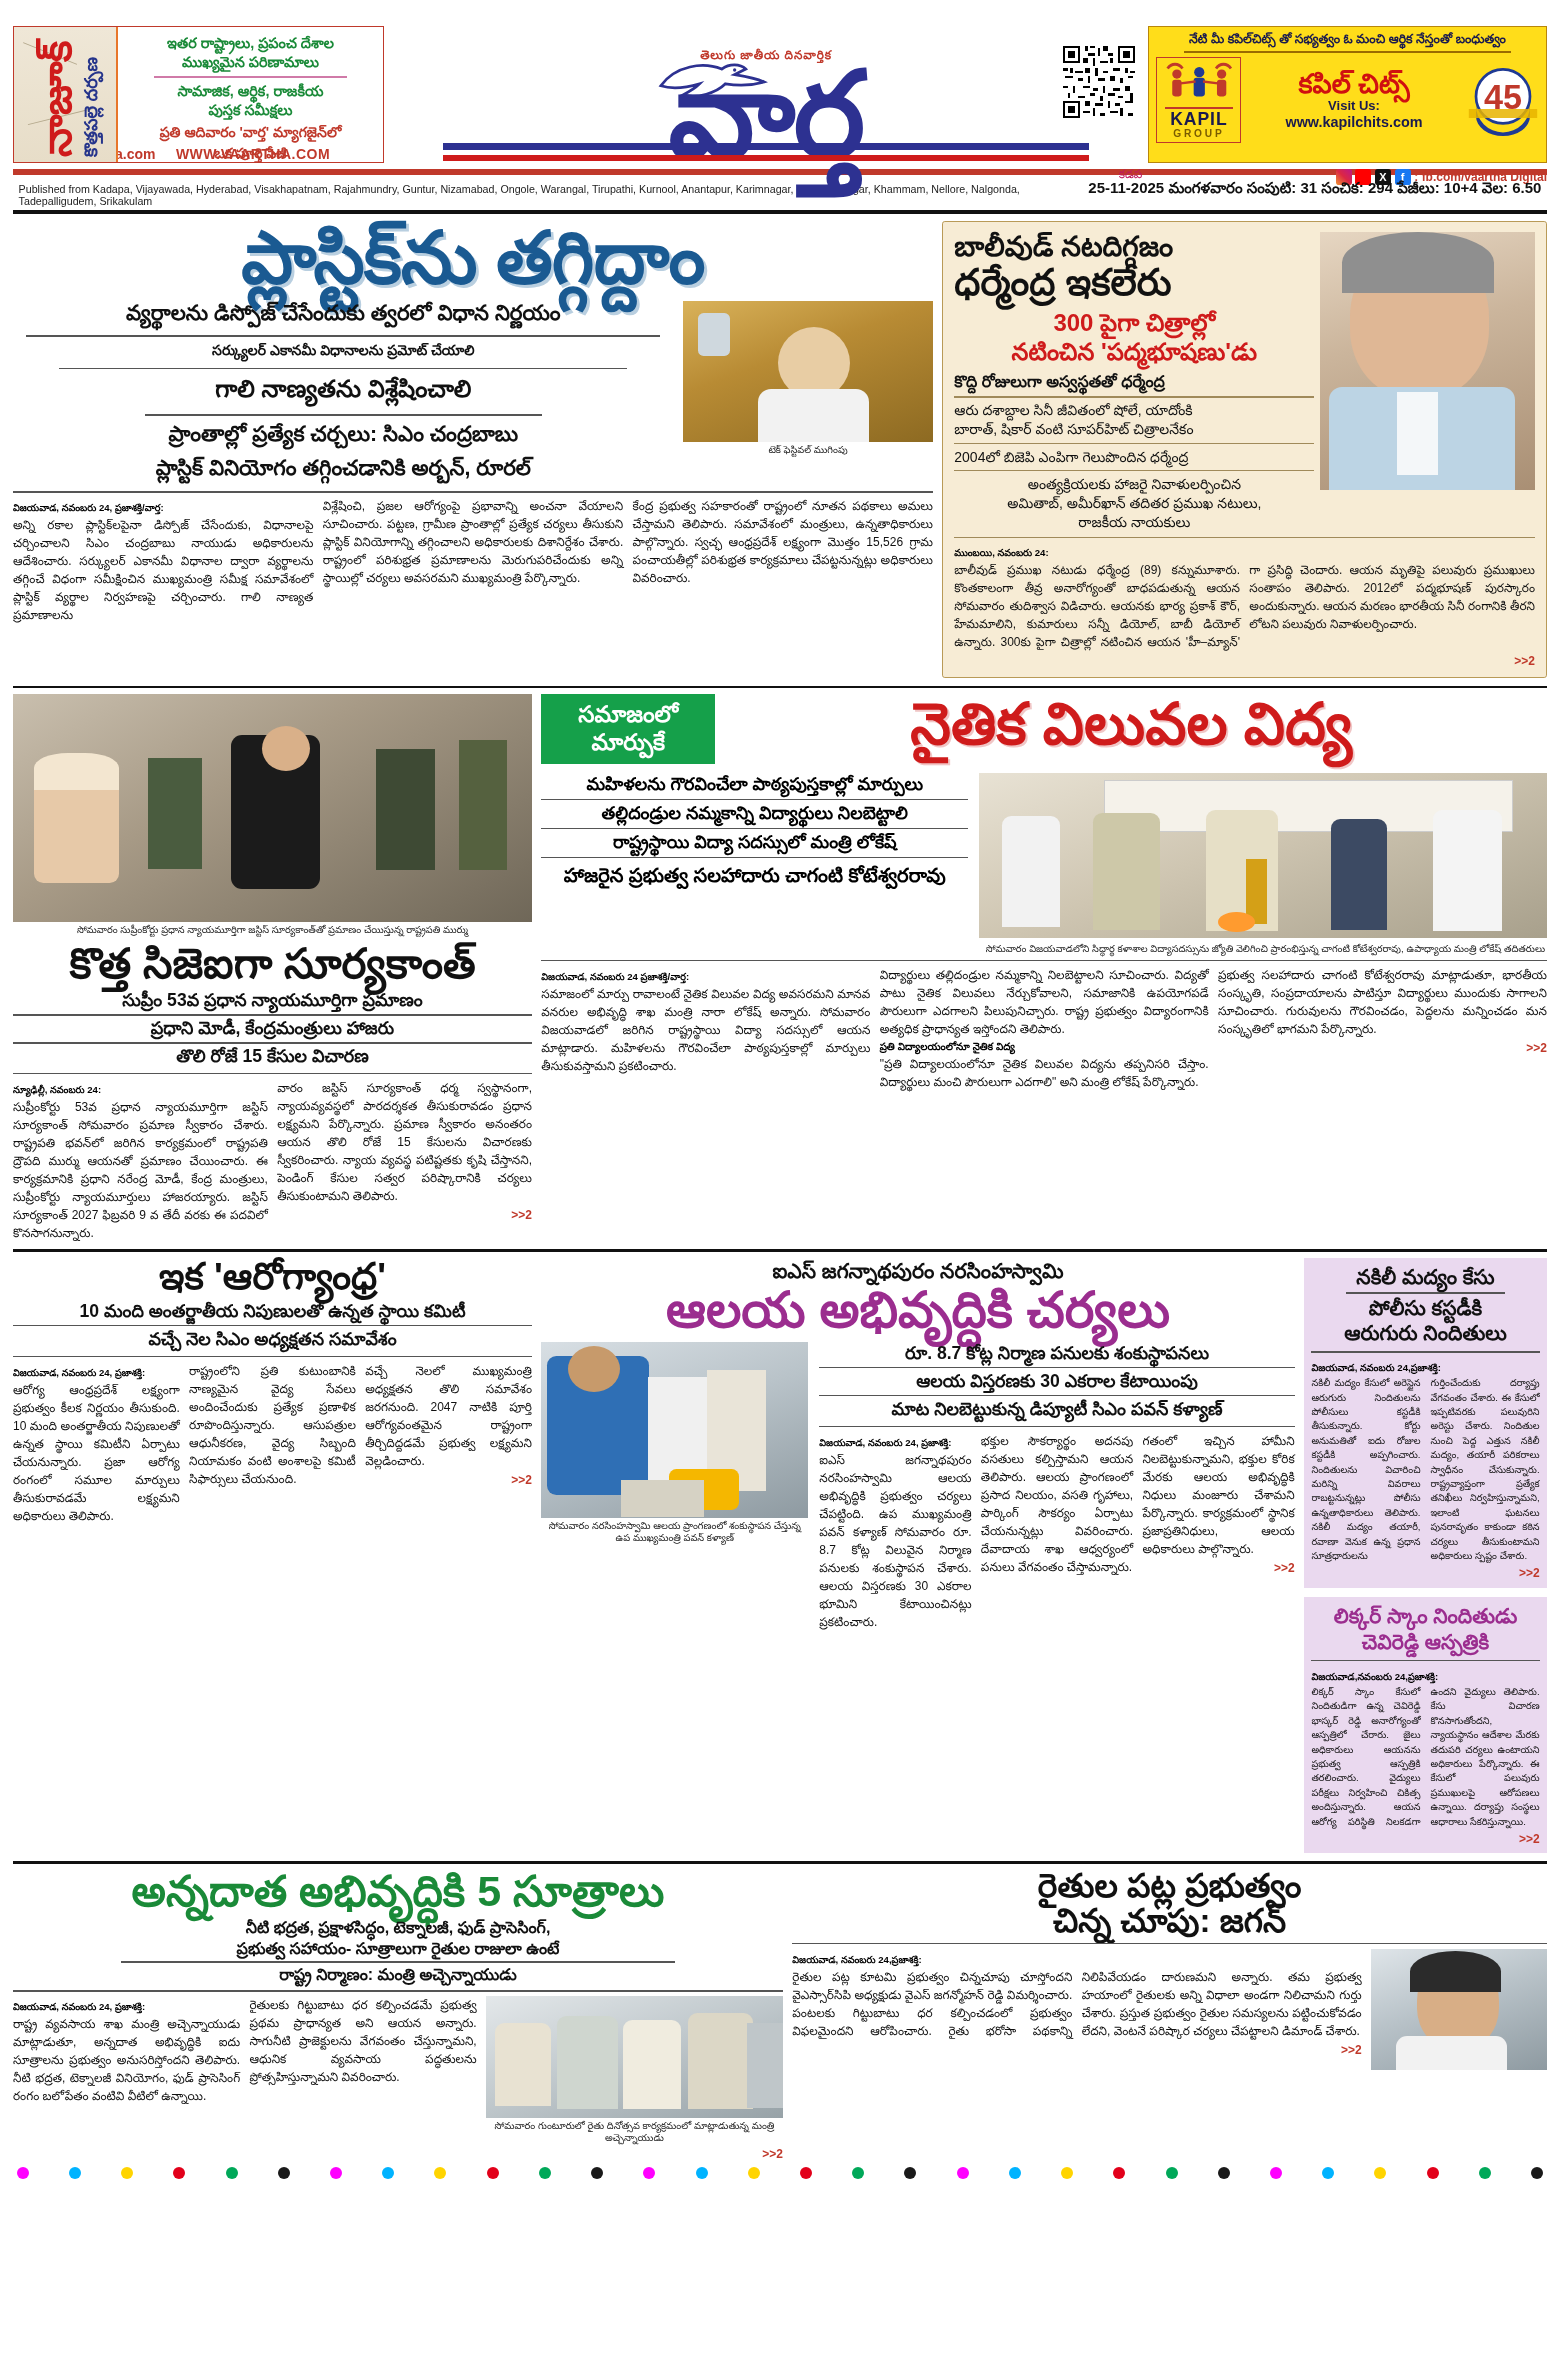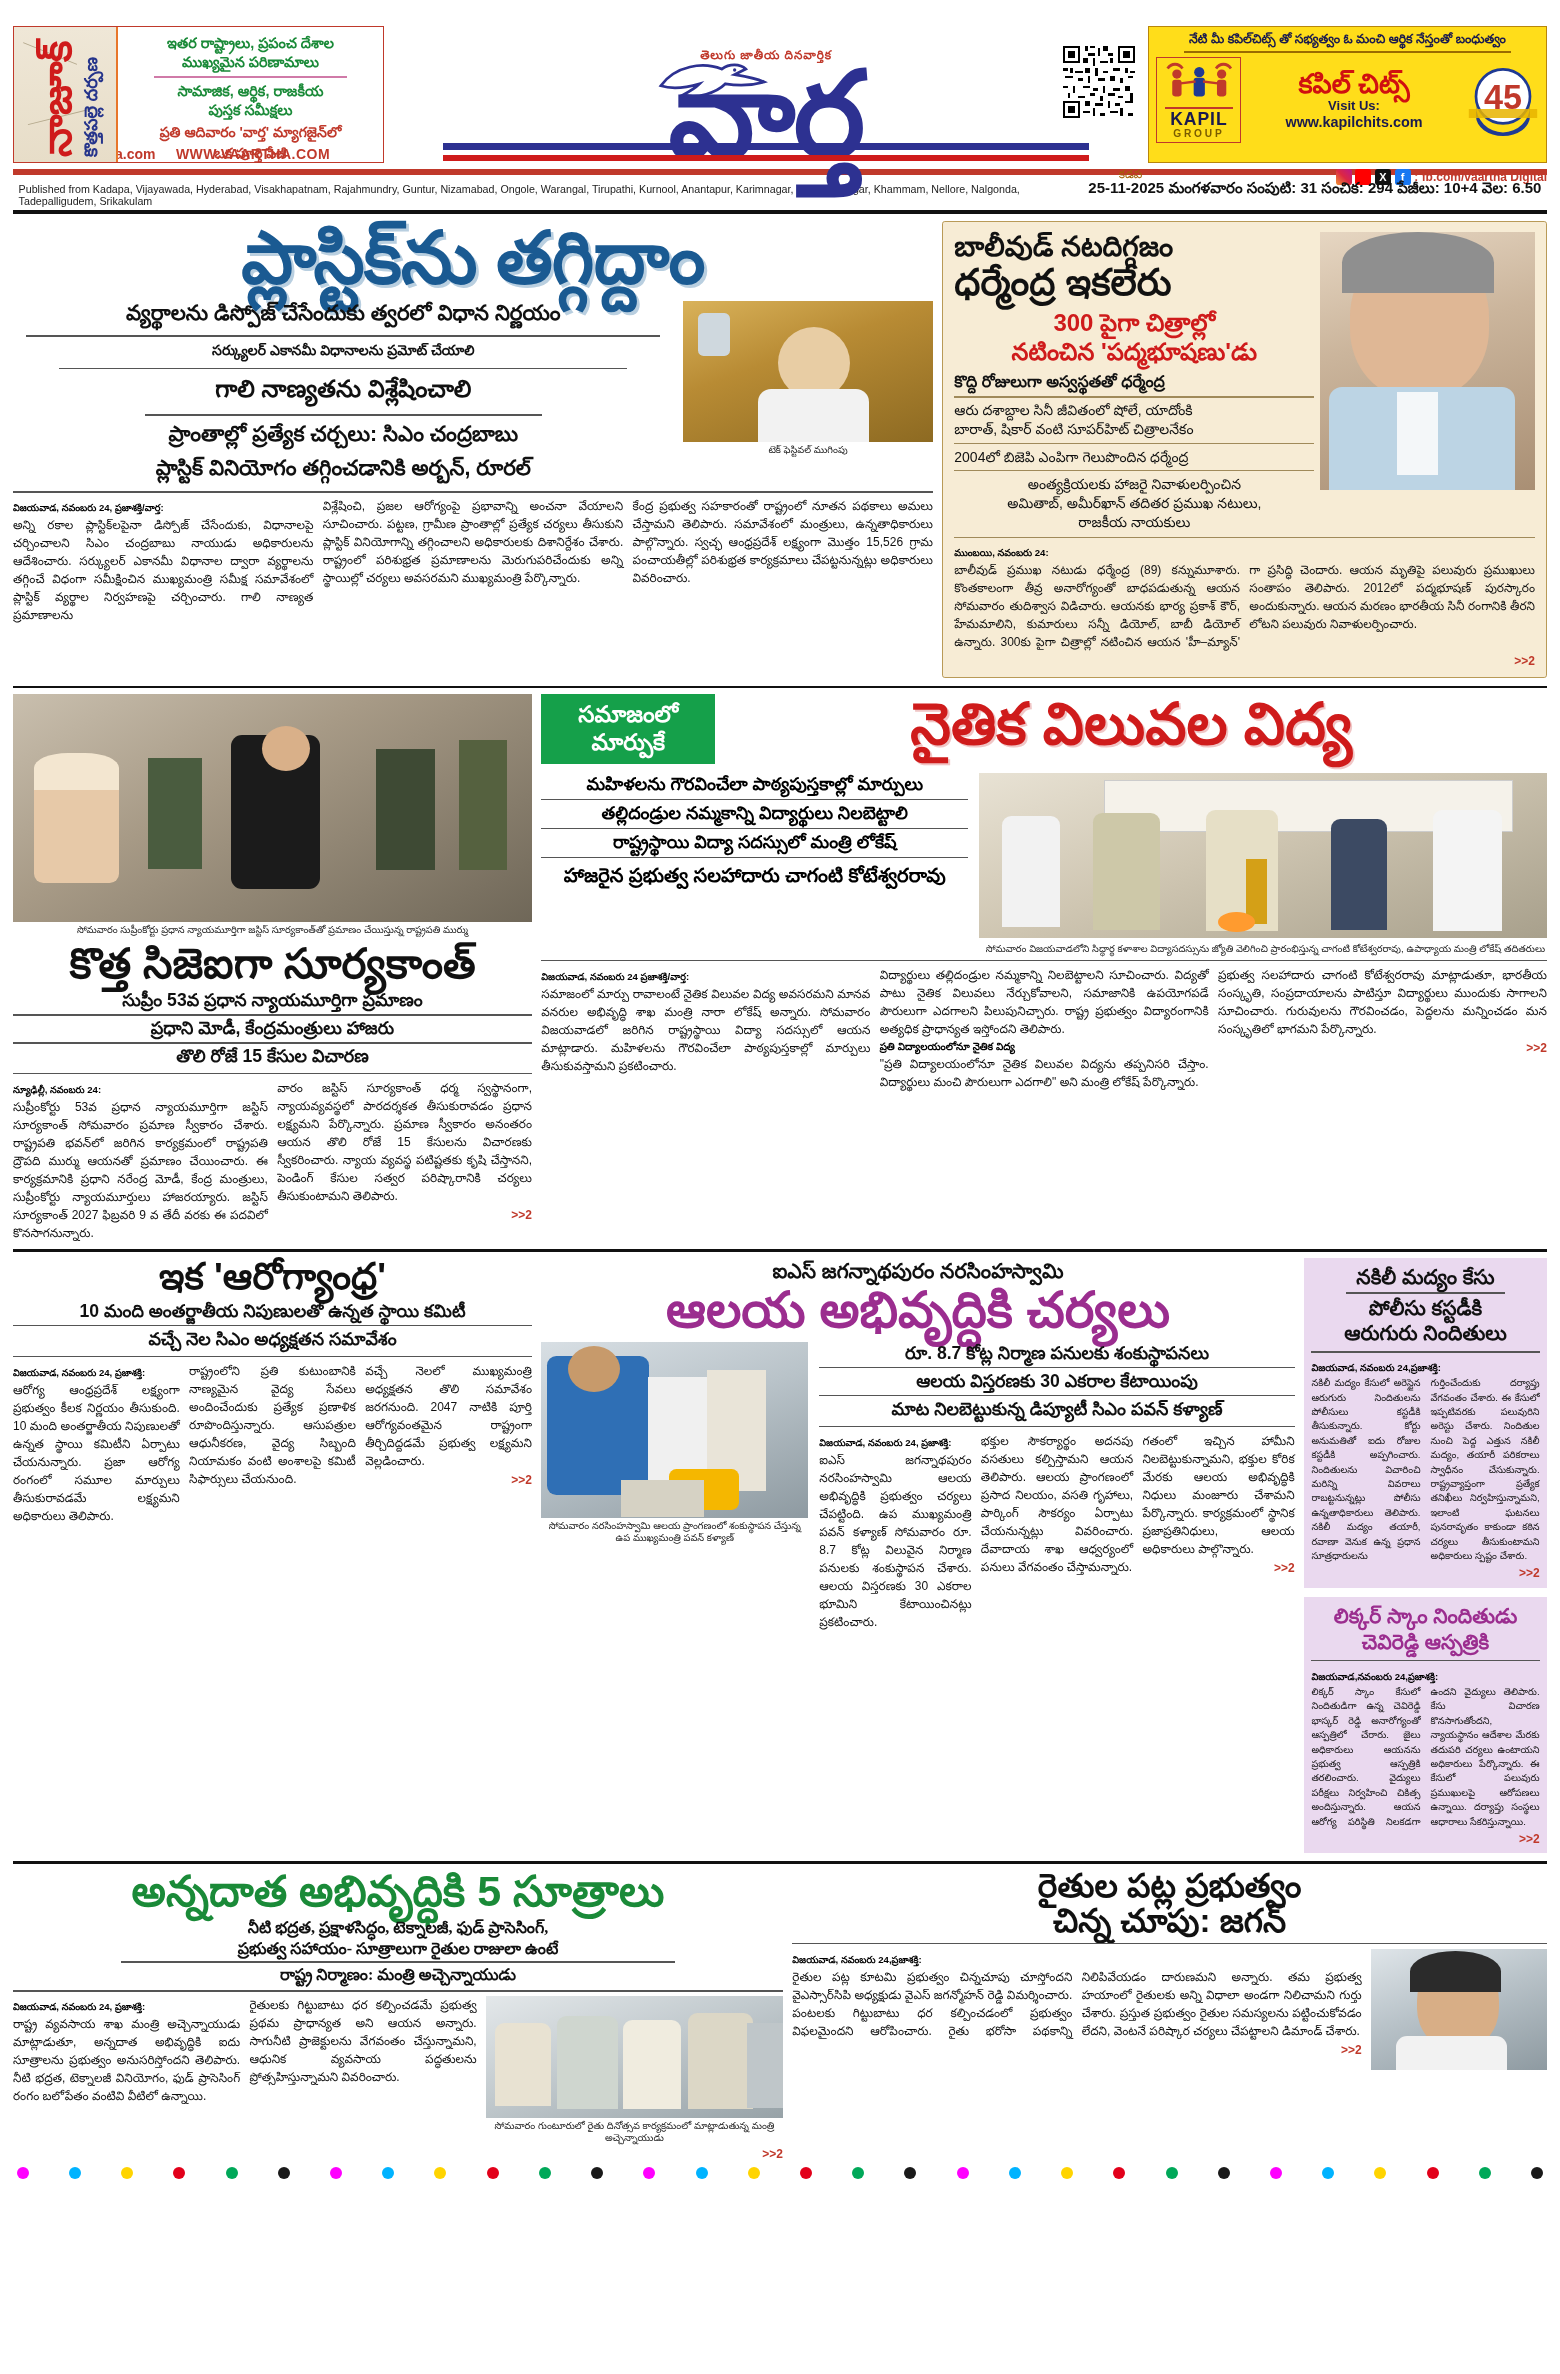--- a/index.html
+++ b/index.html
@@ -40,21 +40,21 @@
   .mh-tagline { color: #c0392b; font-size: 12px; font-weight: bold; letter-spacing: 0.9px; margin-top: 22px; }
   .mh-logo {
     color: #2d3191; font-weight: bold; font-size: 121px; line-height: 0.94;
     letter-spacing: -1.9px; margin-top: -5.6px;
   }
   .mh-dove {
     position: absolute; left: 50%; top: 32px; margin-left: -109px;
     width: 111px; height: 48px;
   }
   .mh-qr { position: absolute; right: 13px; top: 20.4px; width: 72px; height: 72px; }
-  .mh-kadapa { position:absolute; right: 5.6px; top: 141px; font-size: 12px; color:#a16207; }
+  .mh-kadapa { position:absolute; right: 5.6px; top: 141px; font-size: 12px; color:#be185d; }
   .mh-underline1 { position:absolute; left: 59px; right: 59px; bottom: 22px; height: 7.4px; background: #2d3191; }
   .mh-underline2 { position:absolute; left: 59px; right: 59px; bottom: 11px; height: 6.5px; background: #cf1b1b; }
 
   .mh-right { width: 399px; }
   .ad-box { border: 1.9px solid #b8860b; background: #ffdd1a; height: 137px; padding: 4.6px 7.4px; position: relative; }
   .ad-top { text-align: center; font-size: 12.5px; font-weight: bold; color: #1a1a4e; line-height: 1.2; }
   .ad-rule { height: 1.4px; background: #9a6b00; margin: 4.6px 28px; }
   .ad-body { display: flex; align-items: center; gap: 7.4px; margin-top: 1.9px; }
   .kapil-logo { border: 1.9px solid #c0392b; width: 85px; padding: 2.8px 1.9px; text-align: center; background:#ffdd1a;}
   .kapil-fig { height: 41px; position: relative; }
@@ -121,21 +121,21 @@
   .red-head { color: #cf1b1b; font-weight: bold; font-size: 58px; line-height: 1.05; text-shadow: 1.9px 1.9px 0 #f0c6c6; }
 
   .mid-deck { text-align: center; font-weight: bold; font-size: 17.6px; line-height: 1.35; }
 
   .black-head { color: #111; font-weight: bold; font-size: 42px; text-align: center; line-height: 1.05;}
   .black-head-sm { color: #111; font-weight: bold; font-size: 37px; text-align: center; line-height: 1.05;}
   .purple-head { color: #9b2d8f; font-weight: bold; font-size: 50px; text-align: center; line-height: 1.05; }
   .green-head { color: #1a8a38; font-weight: bold; font-size: 43px; text-align: center; line-height: 1.05; }
 
   .deck { text-align: center; font-weight: bold; font-size: 17.6px; color: #111; line-height: 1.3; }
-  .deck-sm { text-align: center; font-weight: bold; font-size: 16px; color: #111; line-height: 1.3; font-family: Liberation Serif, serif; }
+  .deck-sm { text-align: center; font-weight: bold; font-size: 16px; color: #111; line-height: 1.3; }
 
   .sidebar-box { background: #ead9ef; padding: 7.4px; }
   .sb-head { text-align: center; font-weight: bold; font-size: 20.4px; line-height: 1.25; color:#111;}
   .sb-body { font-size: 9.6px; line-height: 1.5; text-align: justify; color:#111; }
 
   .arrow { color: #c0392b; font-weight: bold; font-size: 12px; }
 
   .hr-sec { height: 2.8px; background: #111; margin: 7.4px 0 5.6px; }
   .hr-sec-thin { height: 1.4px; background: #555; margin: 4.6px 0; }
 

